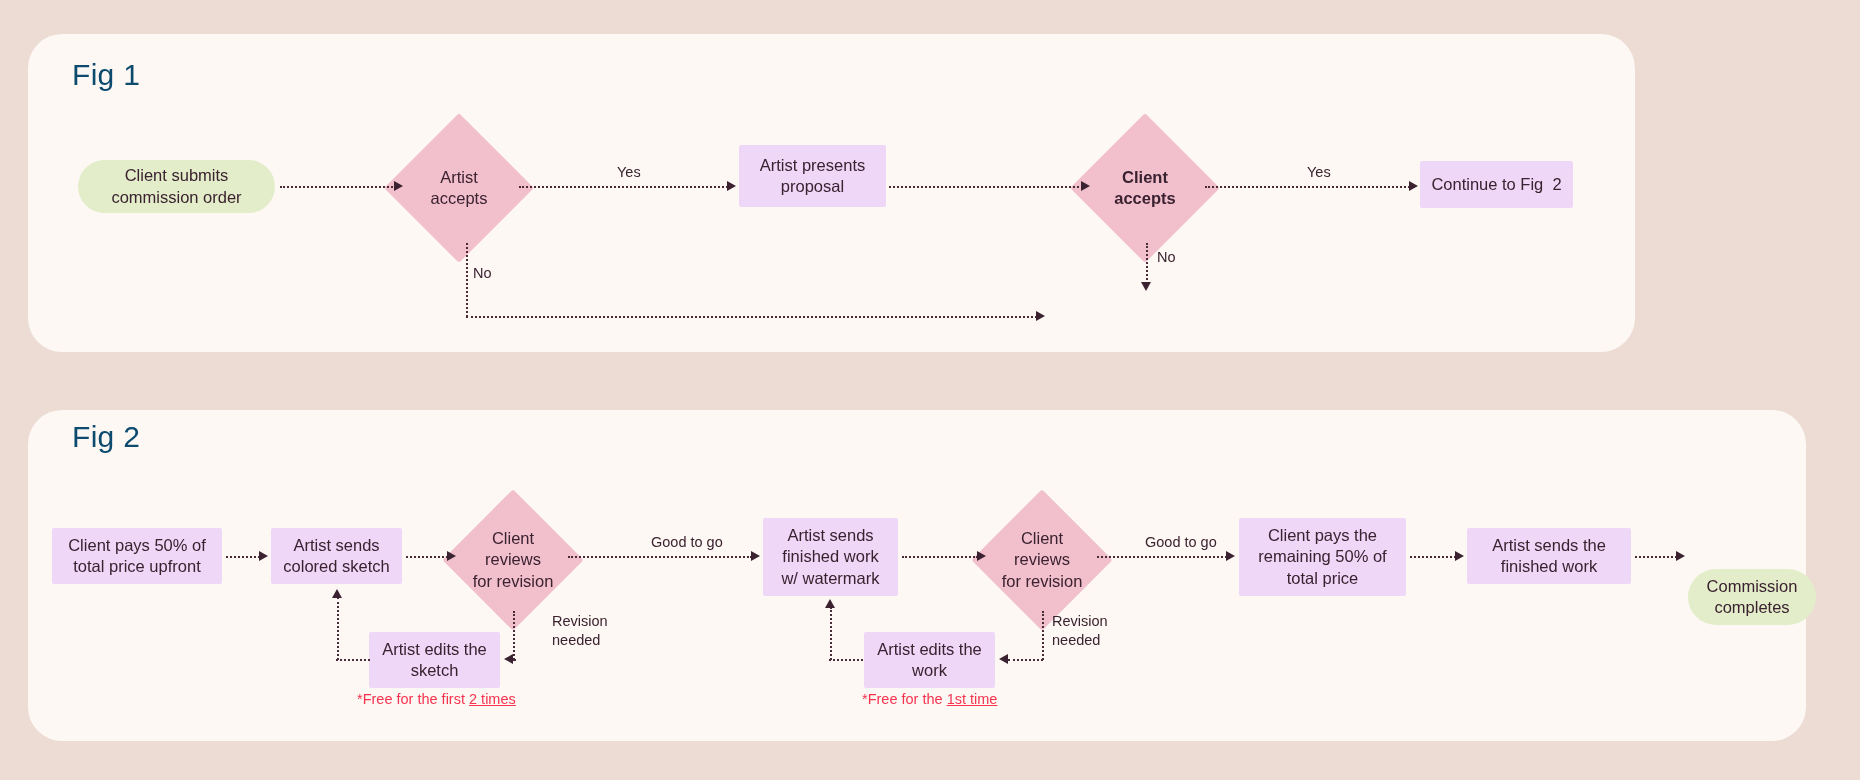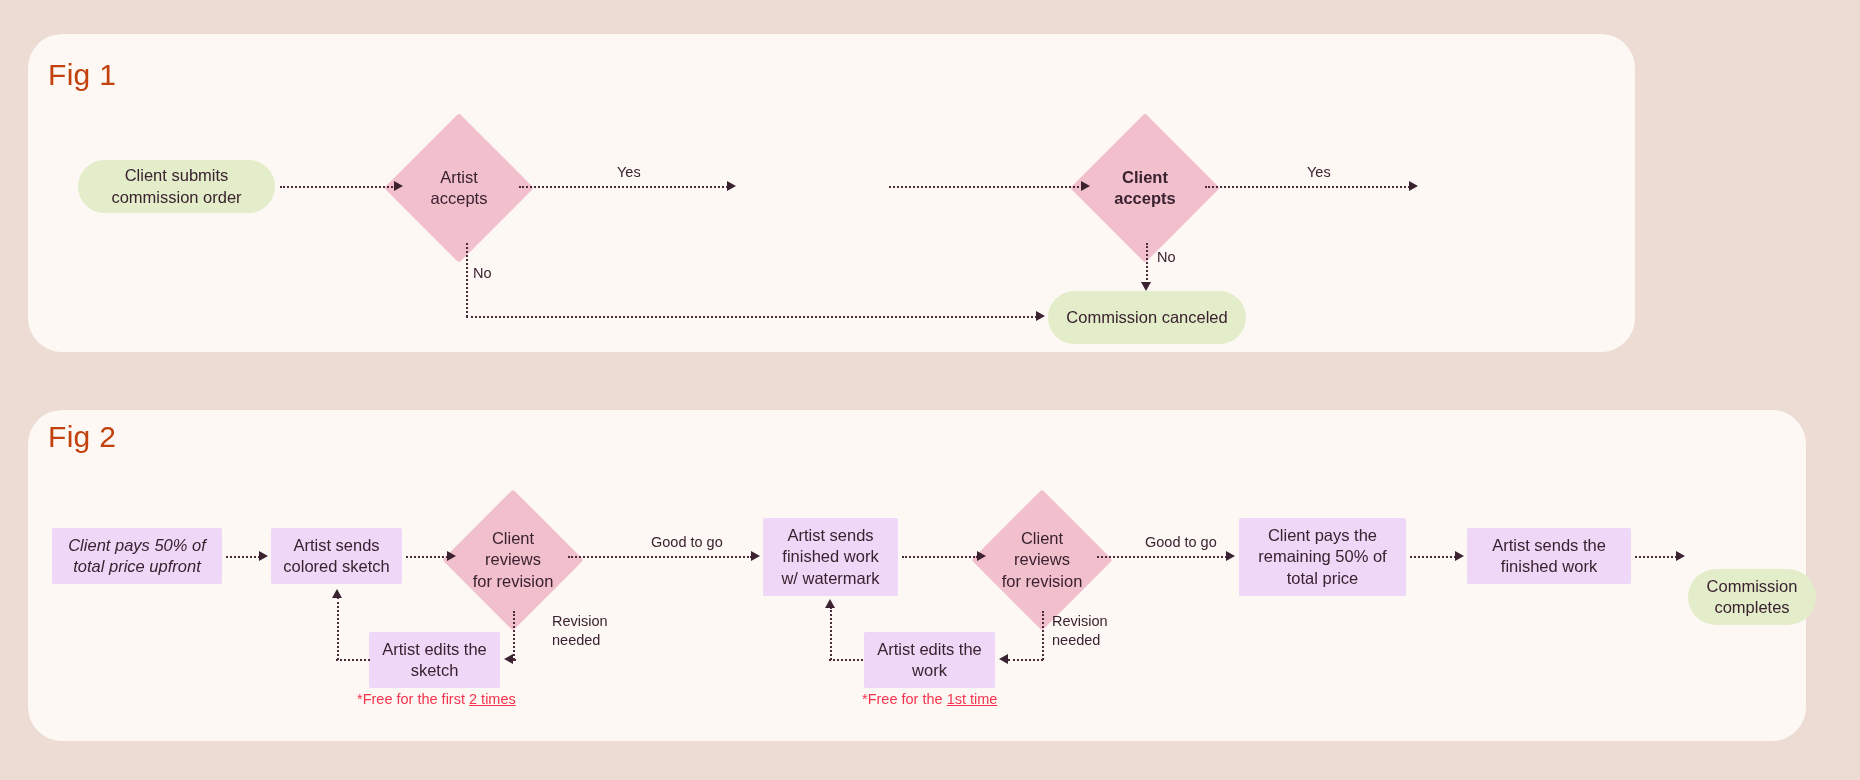--- a/index.html
+++ b/index.html
@@ -25,22 +25,23 @@
     border-radius: 34px;
   }
   #fig1-card { left: 28px;  top: 34px;  width: 1607px; height: 318px; }
   #fig2-card { left: 28px;  top: 410px; width: 1778px; height: 331px; }
 
   .fig-title {
     position: absolute;
     font-size: 30px;
     font-weight: 400;
     letter-spacing: .3px;
-    color: #c2410c;
+    color: #0c4a6e;
     white-space: nowrap;
+    margin-left: 24px;
   }
   #fig1-title { left: 48px; top: 58px; }
   #fig2-title { left: 48px; top: 420px; }
 
   
   .node {
     position: absolute;
     box-sizing: border-box;
     display: flex;
     align-items: center;
@@ -140,31 +141,35 @@
     <span style="white-space:pre-line">Client submits
 commission order</span>
   </div>
 
   <div class="node decision" style="left:406px; top:135px; width:106px; height:106px;">
     <span class="dia-shape"></span>
     <span class="dia-label" style="white-space:pre-line">Artist
 accepts</span>
   </div>
 
+  <div class="node process" style="left:739px; top:145px; width:147px; height:62px;">
+    <span style="white-space:pre-line">Artist presents
+proposal</span>
+  </div>
 
   <div class="node decision" style="left:1092px; top:135px; width:106px; height:106px;font-weight:bold;">
     <span class="dia-shape"></span>
     <span class="dia-label" style="white-space:pre-line">Client
 accepts</span>
   </div>
 
-
-  <div class="node terminal" style="left:1048px; top:291px; width:198px; height:53px;">
-    <span style="white-space:pre-line">Commission canceled</span>
-  </div>
+  <div class="node process" style="left:1420px; top:161px; width:153px; height:47px;">
+    <span style="white-space:pre">Continue to Fig  2</span>
+  </div>
+
 
   <div class="hline" style="left:280px; top:186px; width:116px;"></div>
   <div class="arrow right" style="left:394px; top:181px;"></div>
 
   <div class="hline" style="left:519px; top:186px; width:209px;"></div>
   <div class="arrow right" style="left:727px; top:181px;"></div>
   <div class="edge-label" style="left:617px; top:163px;">Yes</div>
 
   <div class="hline" style="left:889px; top:186px; width:194px;"></div>
   <div class="arrow right" style="left:1081px; top:181px;"></div>
@@ -178,21 +183,21 @@
   <div class="arrow right" style="left:1036px; top:311px;"></div>
   <div class="edge-label" style="left:473px; top:264px;">No</div>
 
   <div class="vline" style="left:1146px; top:243px; height:41px;"></div>
   <div class="arrow down" style="left:1141px; top:282px;"></div>
   <div class="edge-label" style="left:1157px; top:248px;">No</div>
 
   <div class="card" id="fig2-card"></div>
   <div class="fig-title" id="fig2-title">Fig 2</div>
 
-  <div class="node process" style="left:52px; top:528px; width:170px; height:56px;font-style:italic;">
+  <div class="node process" style="left:52px; top:528px; width:170px; height:56px;">
     <span style="white-space:pre-line">Client pays 50% of
 total price upfront</span>
   </div>
 
   <div class="node process" style="left:271px; top:528px; width:131px; height:56px;">
     <span style="white-space:pre-line">Artist sends
 colored sketch</span>
   </div>
 
   <div class="node decision" style="left:463px; top:510px; width:100px; height:100px;">

